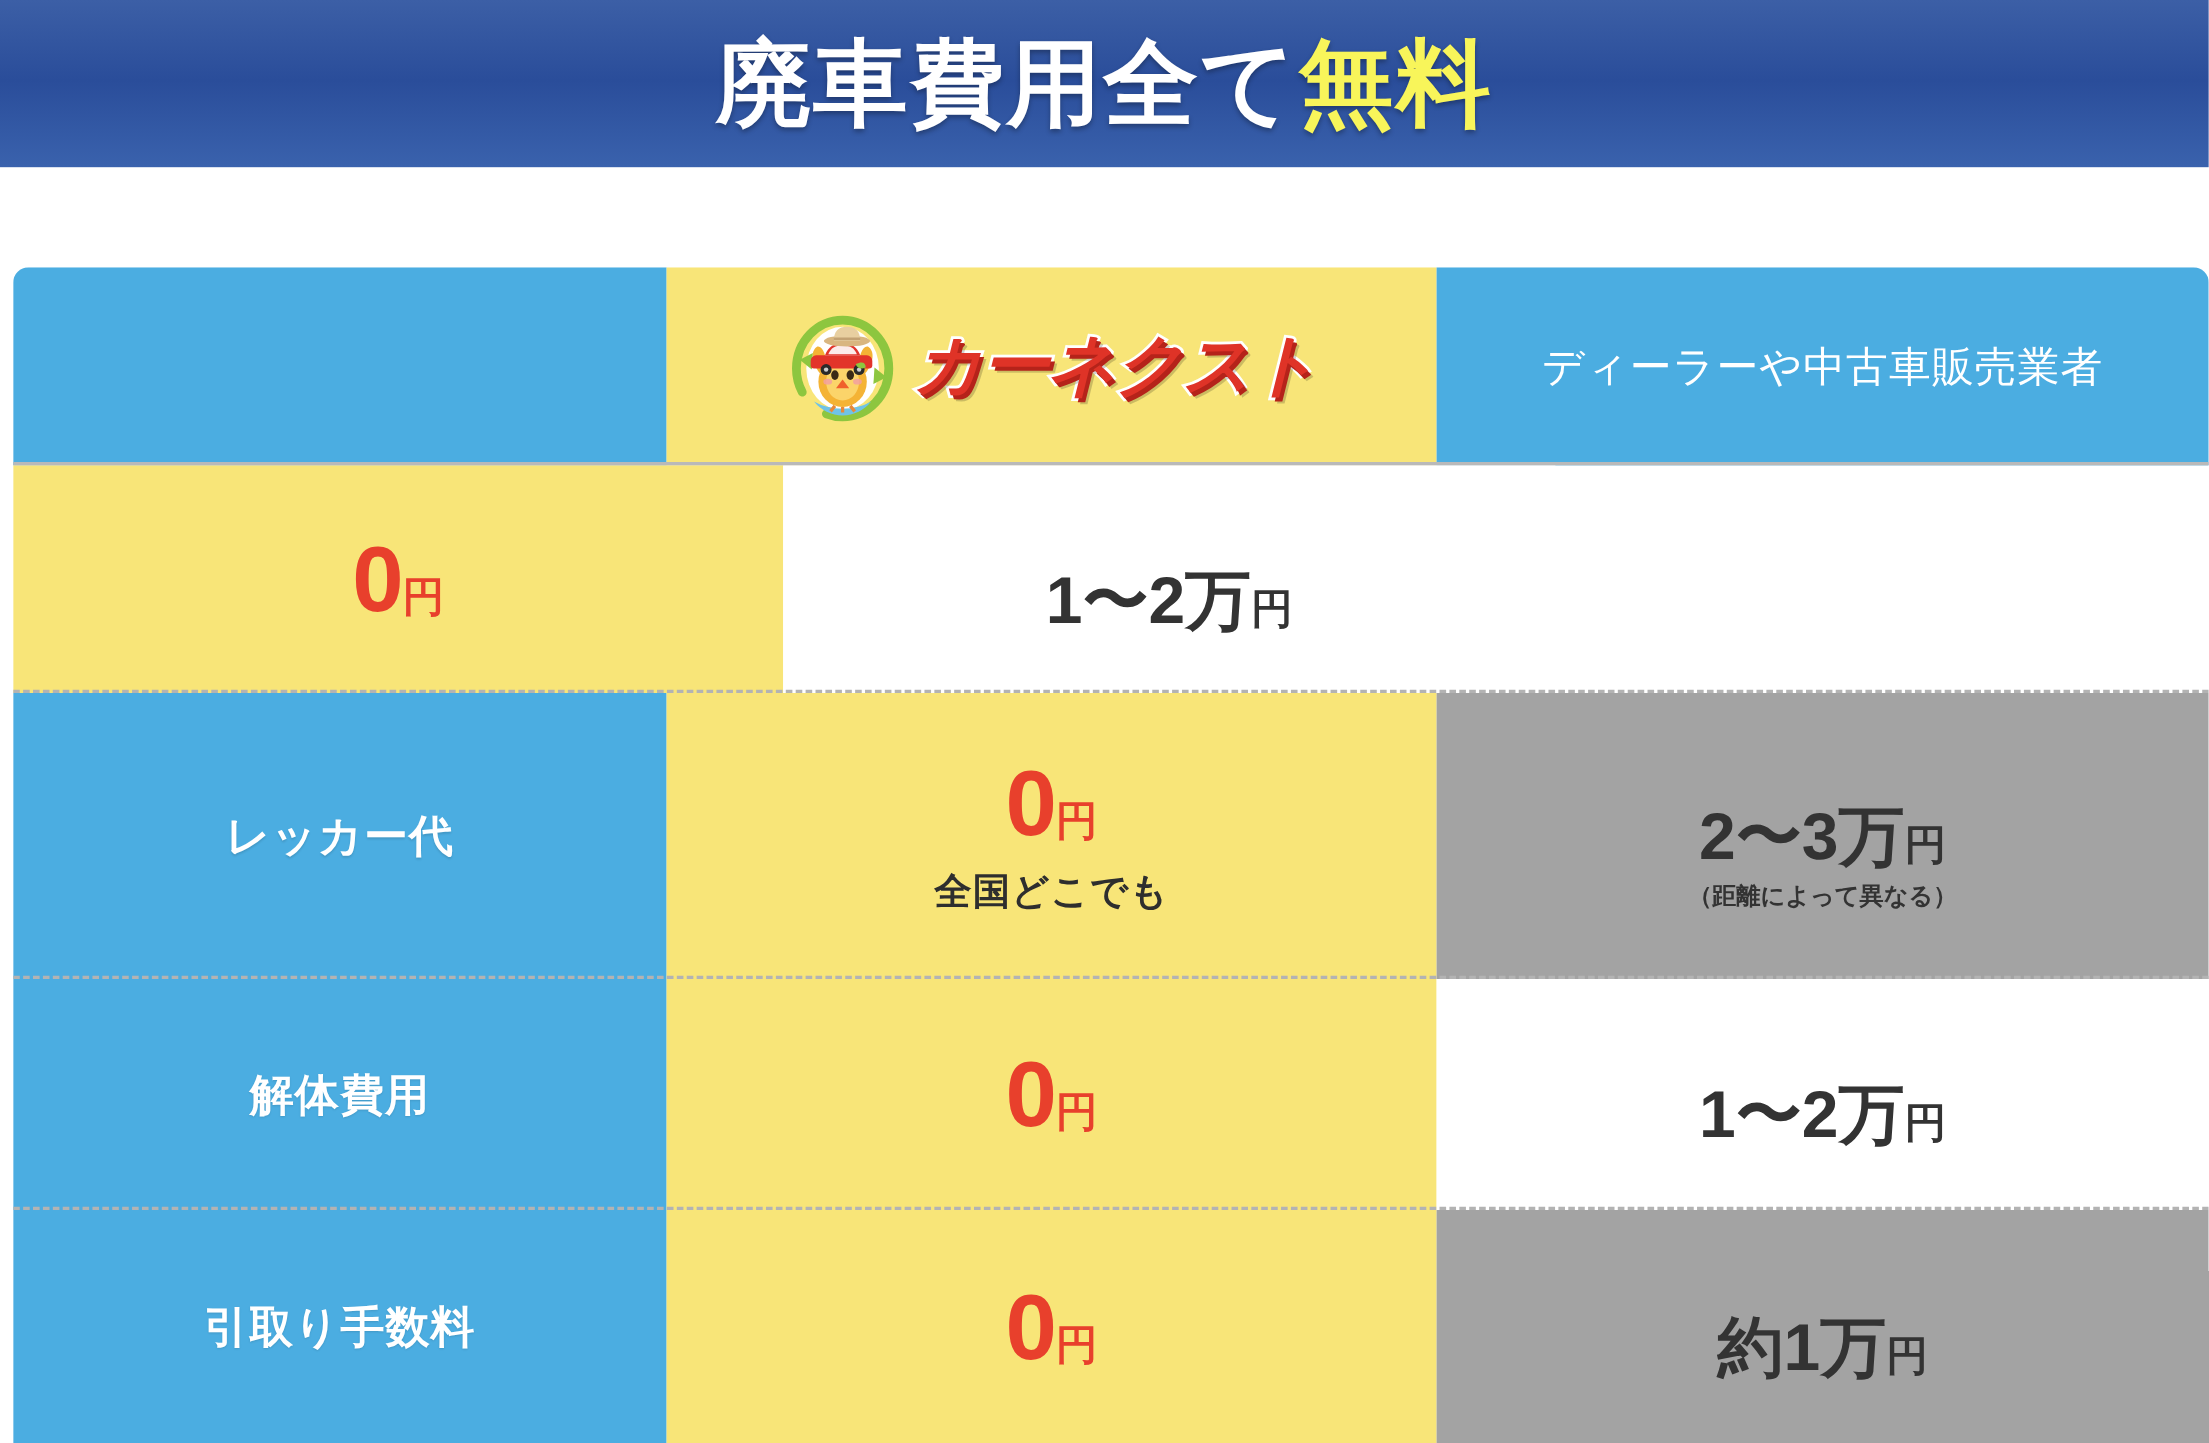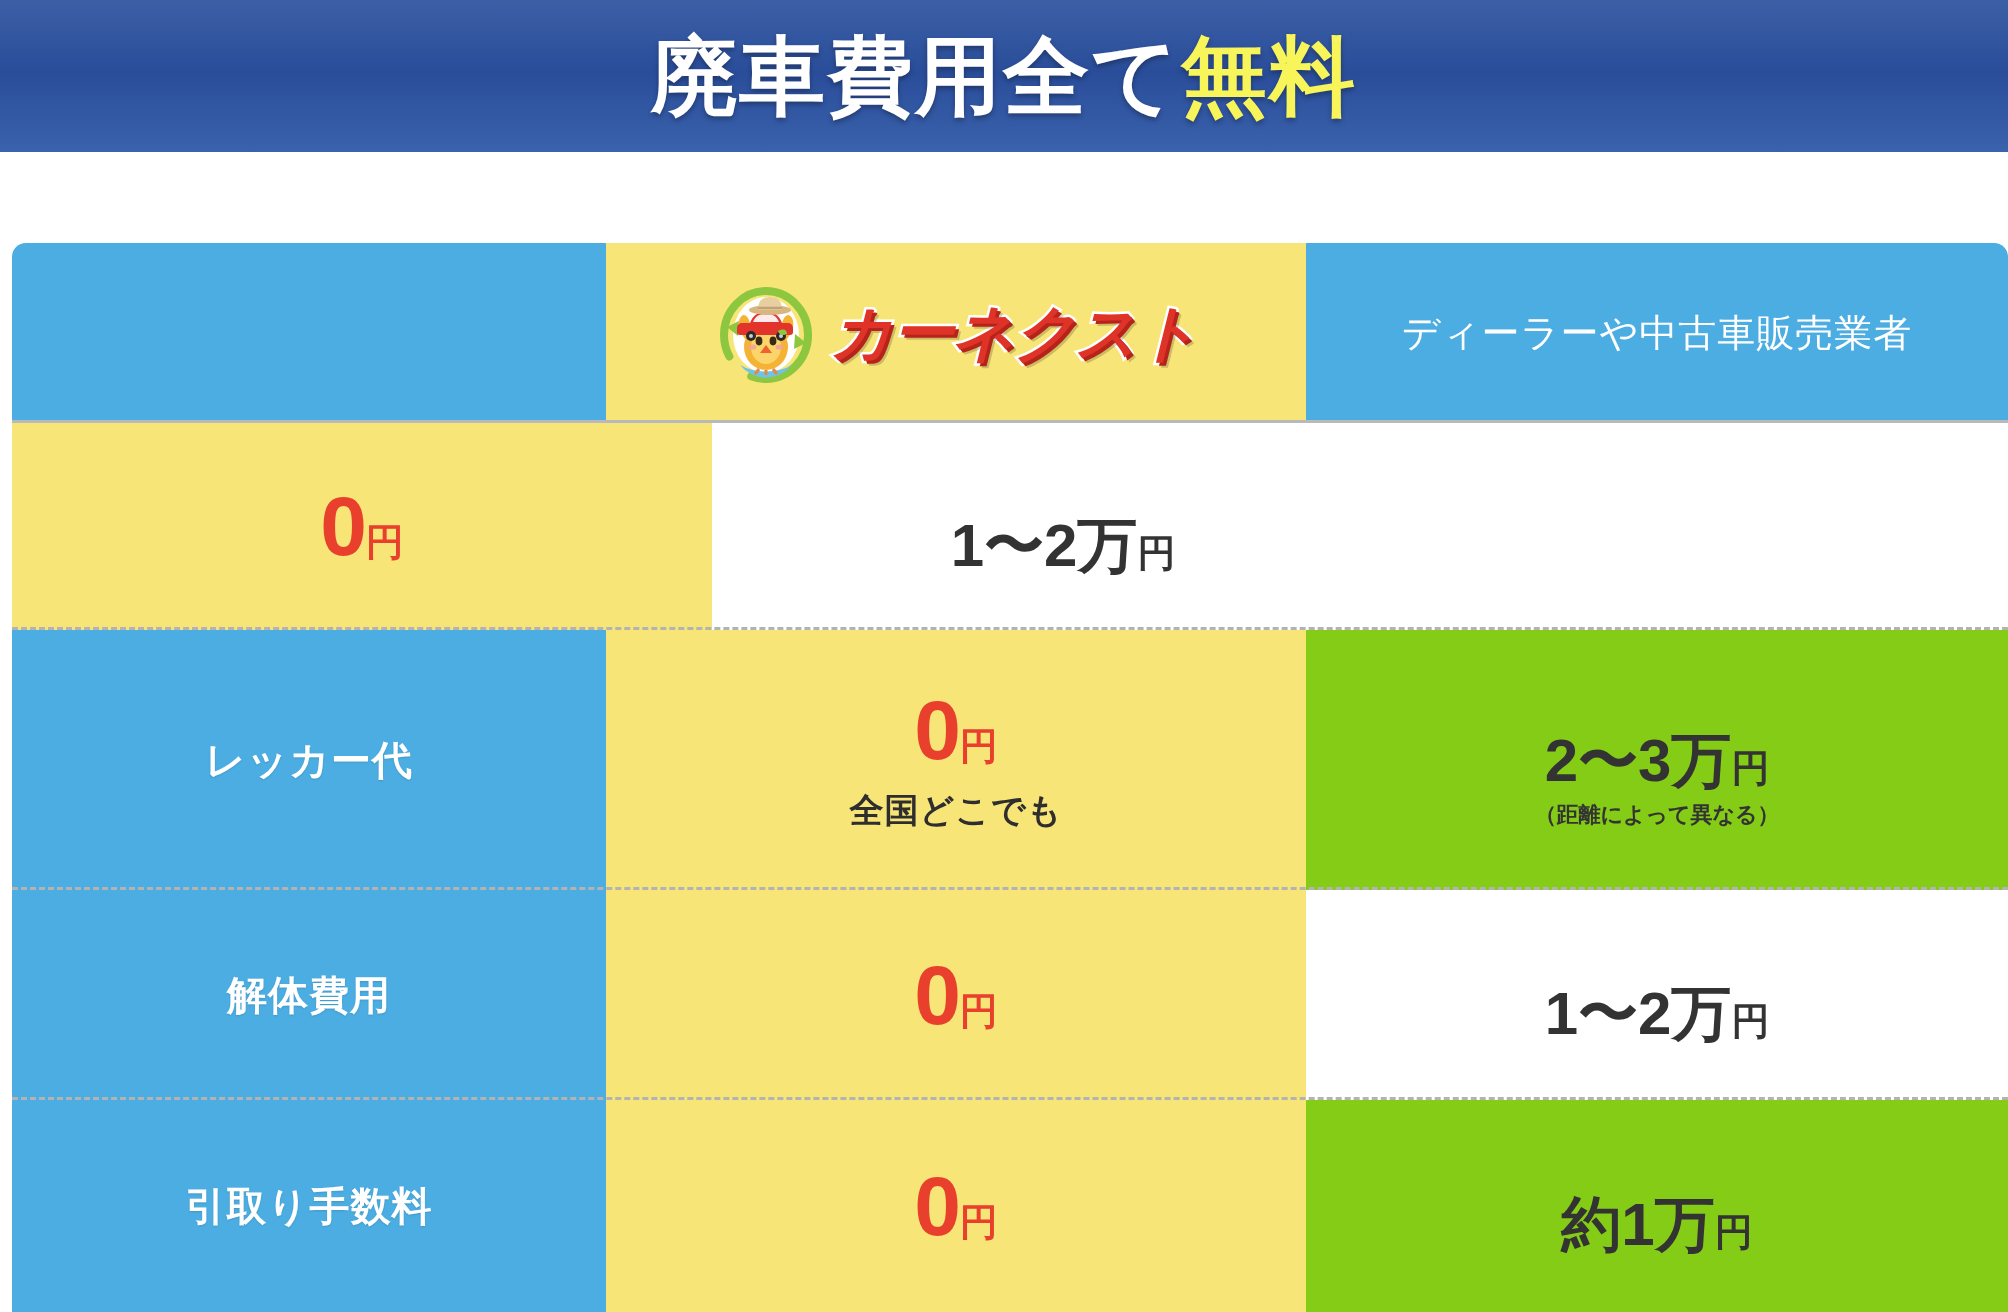--- a/index.html
+++ b/index.html
@@ -69,21 +69,21 @@
     flex-direction: column;
     align-items: center;
     justify-content: center;
     text-align: center;
   }
 
   
   .bg-blue   { background: #4badE1; }
   .bg-yellow { background: #f8e578; }
   .bg-white  { background: #ffffff; }
-  .bg-gray   { background: #84cc16; }
+  .bg-gray   { background: #a3a3a3; }
 
   
   .row-head { height: 180px; }
   .head-other-text {
     font-size: 38px;
     font-weight: 400;
     color: #ffffff;
     letter-spacing: 1px;
     white-space: nowrap;
   }

